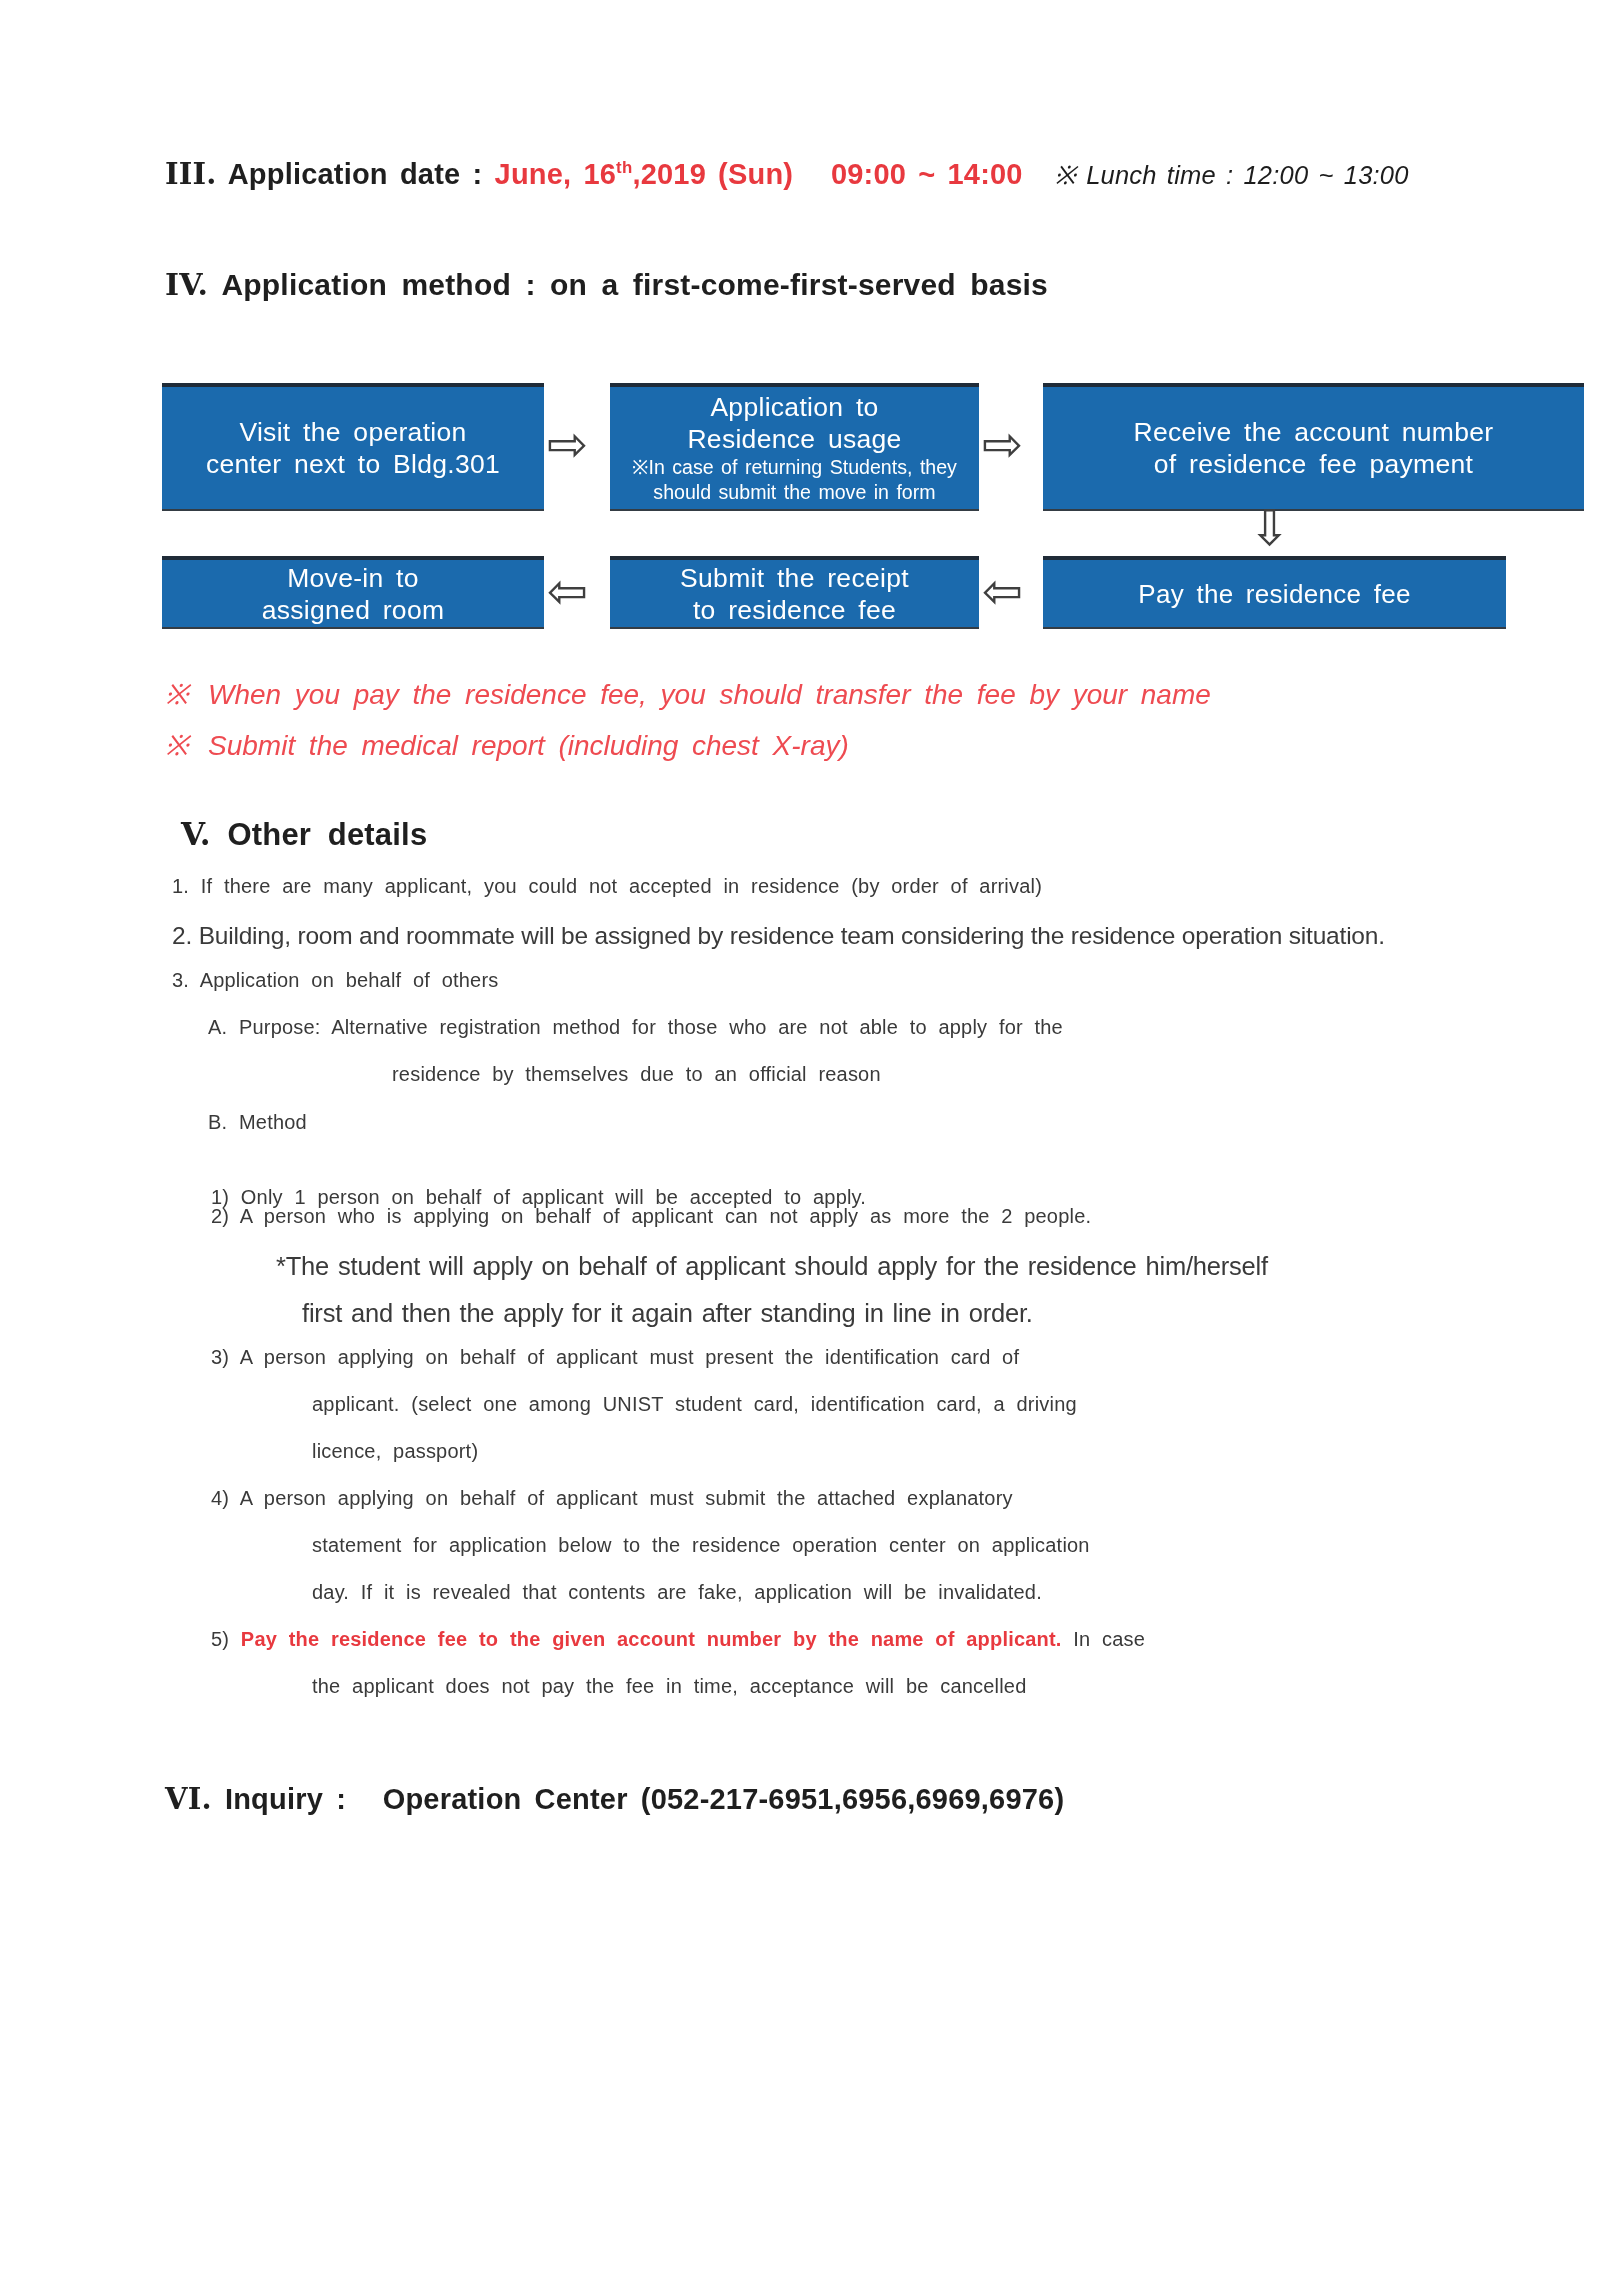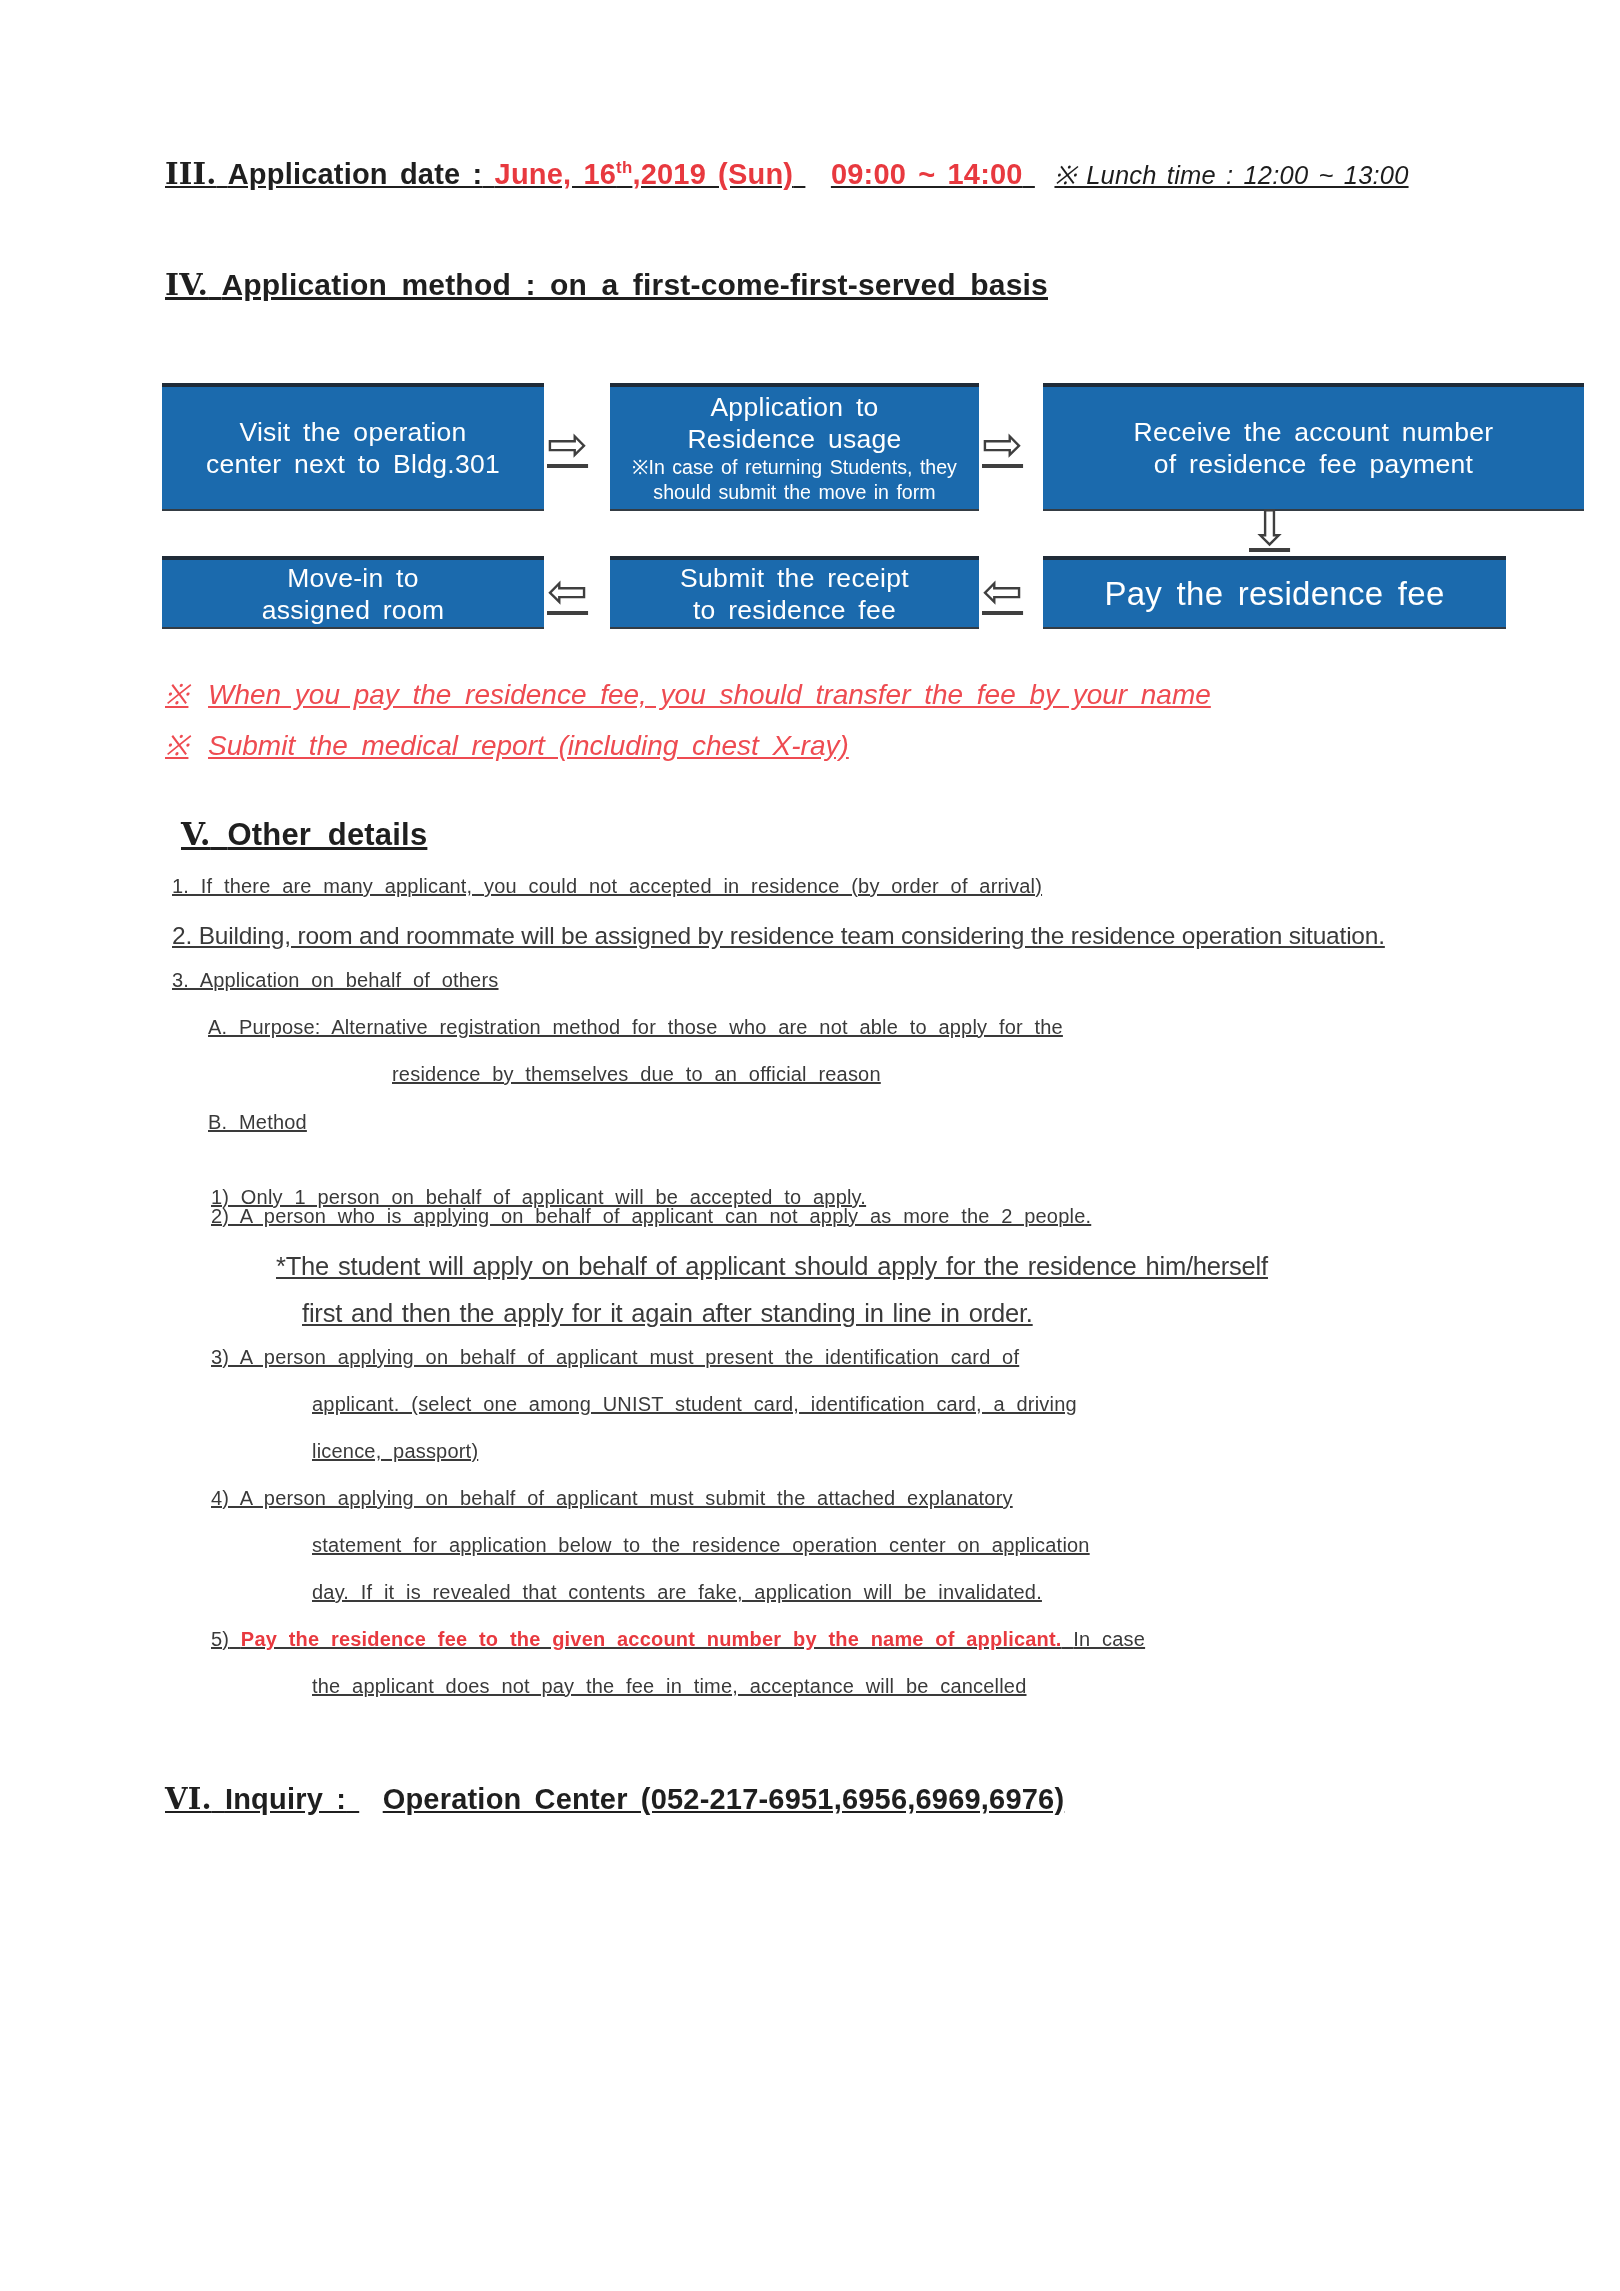--- a/index.html
+++ b/index.html
@@ -2,21 +2,21 @@
 <html><head>
 <meta charset="utf-8">
 <style>
   * { margin:0; padding:0; box-sizing:border-box; }
   html,body { background:#ffffff; }
   body {
     width:1620px; height:2292px; position:relative;
     font-family:"Liberation Sans", sans-serif;
     color:#2e2e2e;
   }
-  .abs { position:absolute; white-space:nowrap;text-decoration:underline; }
+  .abs { position:absolute; white-space:nowrap; }
 
   
   .numeral { font-family:"DejaVu Serif", serif; font-weight:bold; }
   .h-line { font-weight:bold; color:#1f1f1f; letter-spacing:0.2px; }
   .sec3 { left:165px; top:157px; font-size:29px; word-spacing:3.9px; }
   .sec3 .date { color:#e8393f; }
   .sec3 .time { color:#e8393f; margin-left:25.5px; }
   .sec3 sup { font-size:0.58em; }
   .lunch { font-style:italic; font-weight:normal; font-size:25.5px; color:#1d1d1d; margin-left:19.6px; word-spacing:2.9px; }
   .sec4 { left:165px; top:267px; font-size:30px; word-spacing:5.9px; }
@@ -32,21 +32,21 @@
   }
   .fbox .l1 { font-size:26.5px; line-height:32px; word-spacing:4.9px; letter-spacing:0.3px; }
   .fbox .l2 { font-size:26.5px; line-height:32px; word-spacing:4.9px; letter-spacing:0.3px; }
   .fbox .note { font-size:19.6px; line-height:25.5px; word-spacing:2px; }
   .box-visit   { left:162px; top:383px; width:382px; height:128px; }
   .box-app     { left:610px; top:383px; width:369px; height:128px; }
   .box-receive { left:1043px; top:383px; width:541px; height:128px; }
   .box-movein  { left:162px; top:556px; width:382px; height:73px; }
   .box-submit  { left:610px; top:556px; width:369px; height:73px; }
   .box-pay     { left:1043px; top:556px; width:463px; height:73px; }
-  .box-pay .l1 { font-size:33px; }
+  .box-pay .l1 { font-size:26px; }
   .arrow { position:absolute; color:#3f3f3f; font-family:"DejaVu Sans", sans-serif; font-size:49px; line-height:1; }
   .ar1 { left:547px;  top:420px; }
   .ar2 { left:982px; top:420px; }
   .ad  { left:1249px; top:504px; font-size:49px; }
   .al1 { left:547px;  top:567px; }
   .al2 { left:982px; top:567px; }
 
   
   .rednote { font-style:italic; font-size:28px; color:#ee4b51; word-spacing:5.9px; }
   .rn1 { left:165px; top:674px; }

